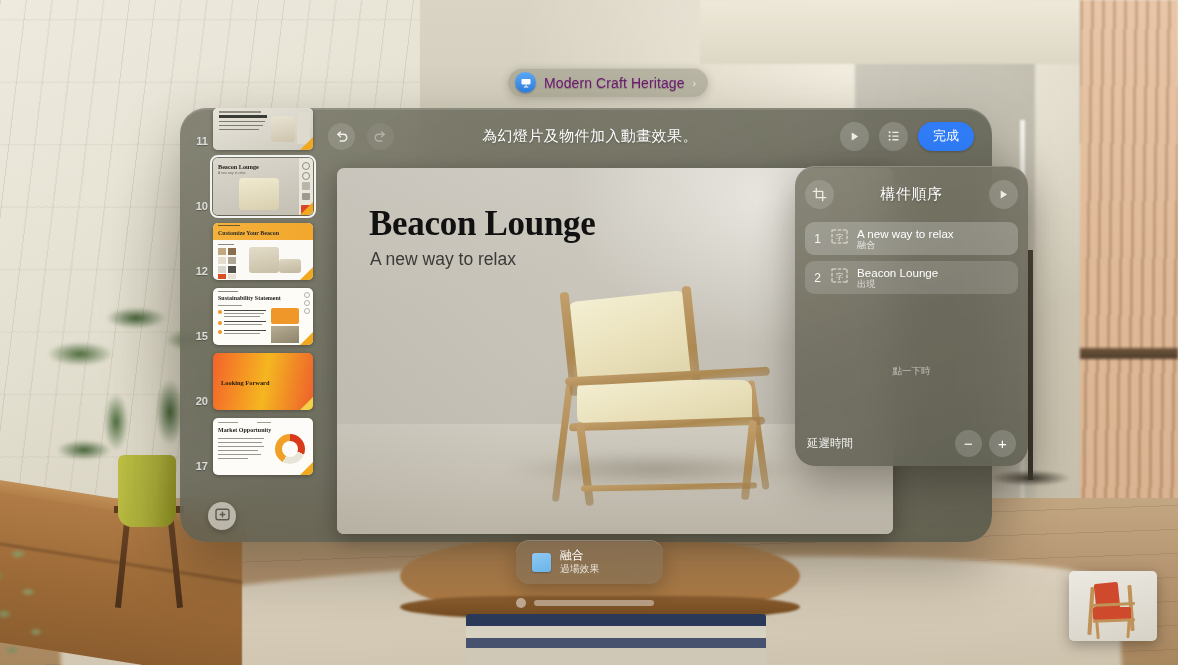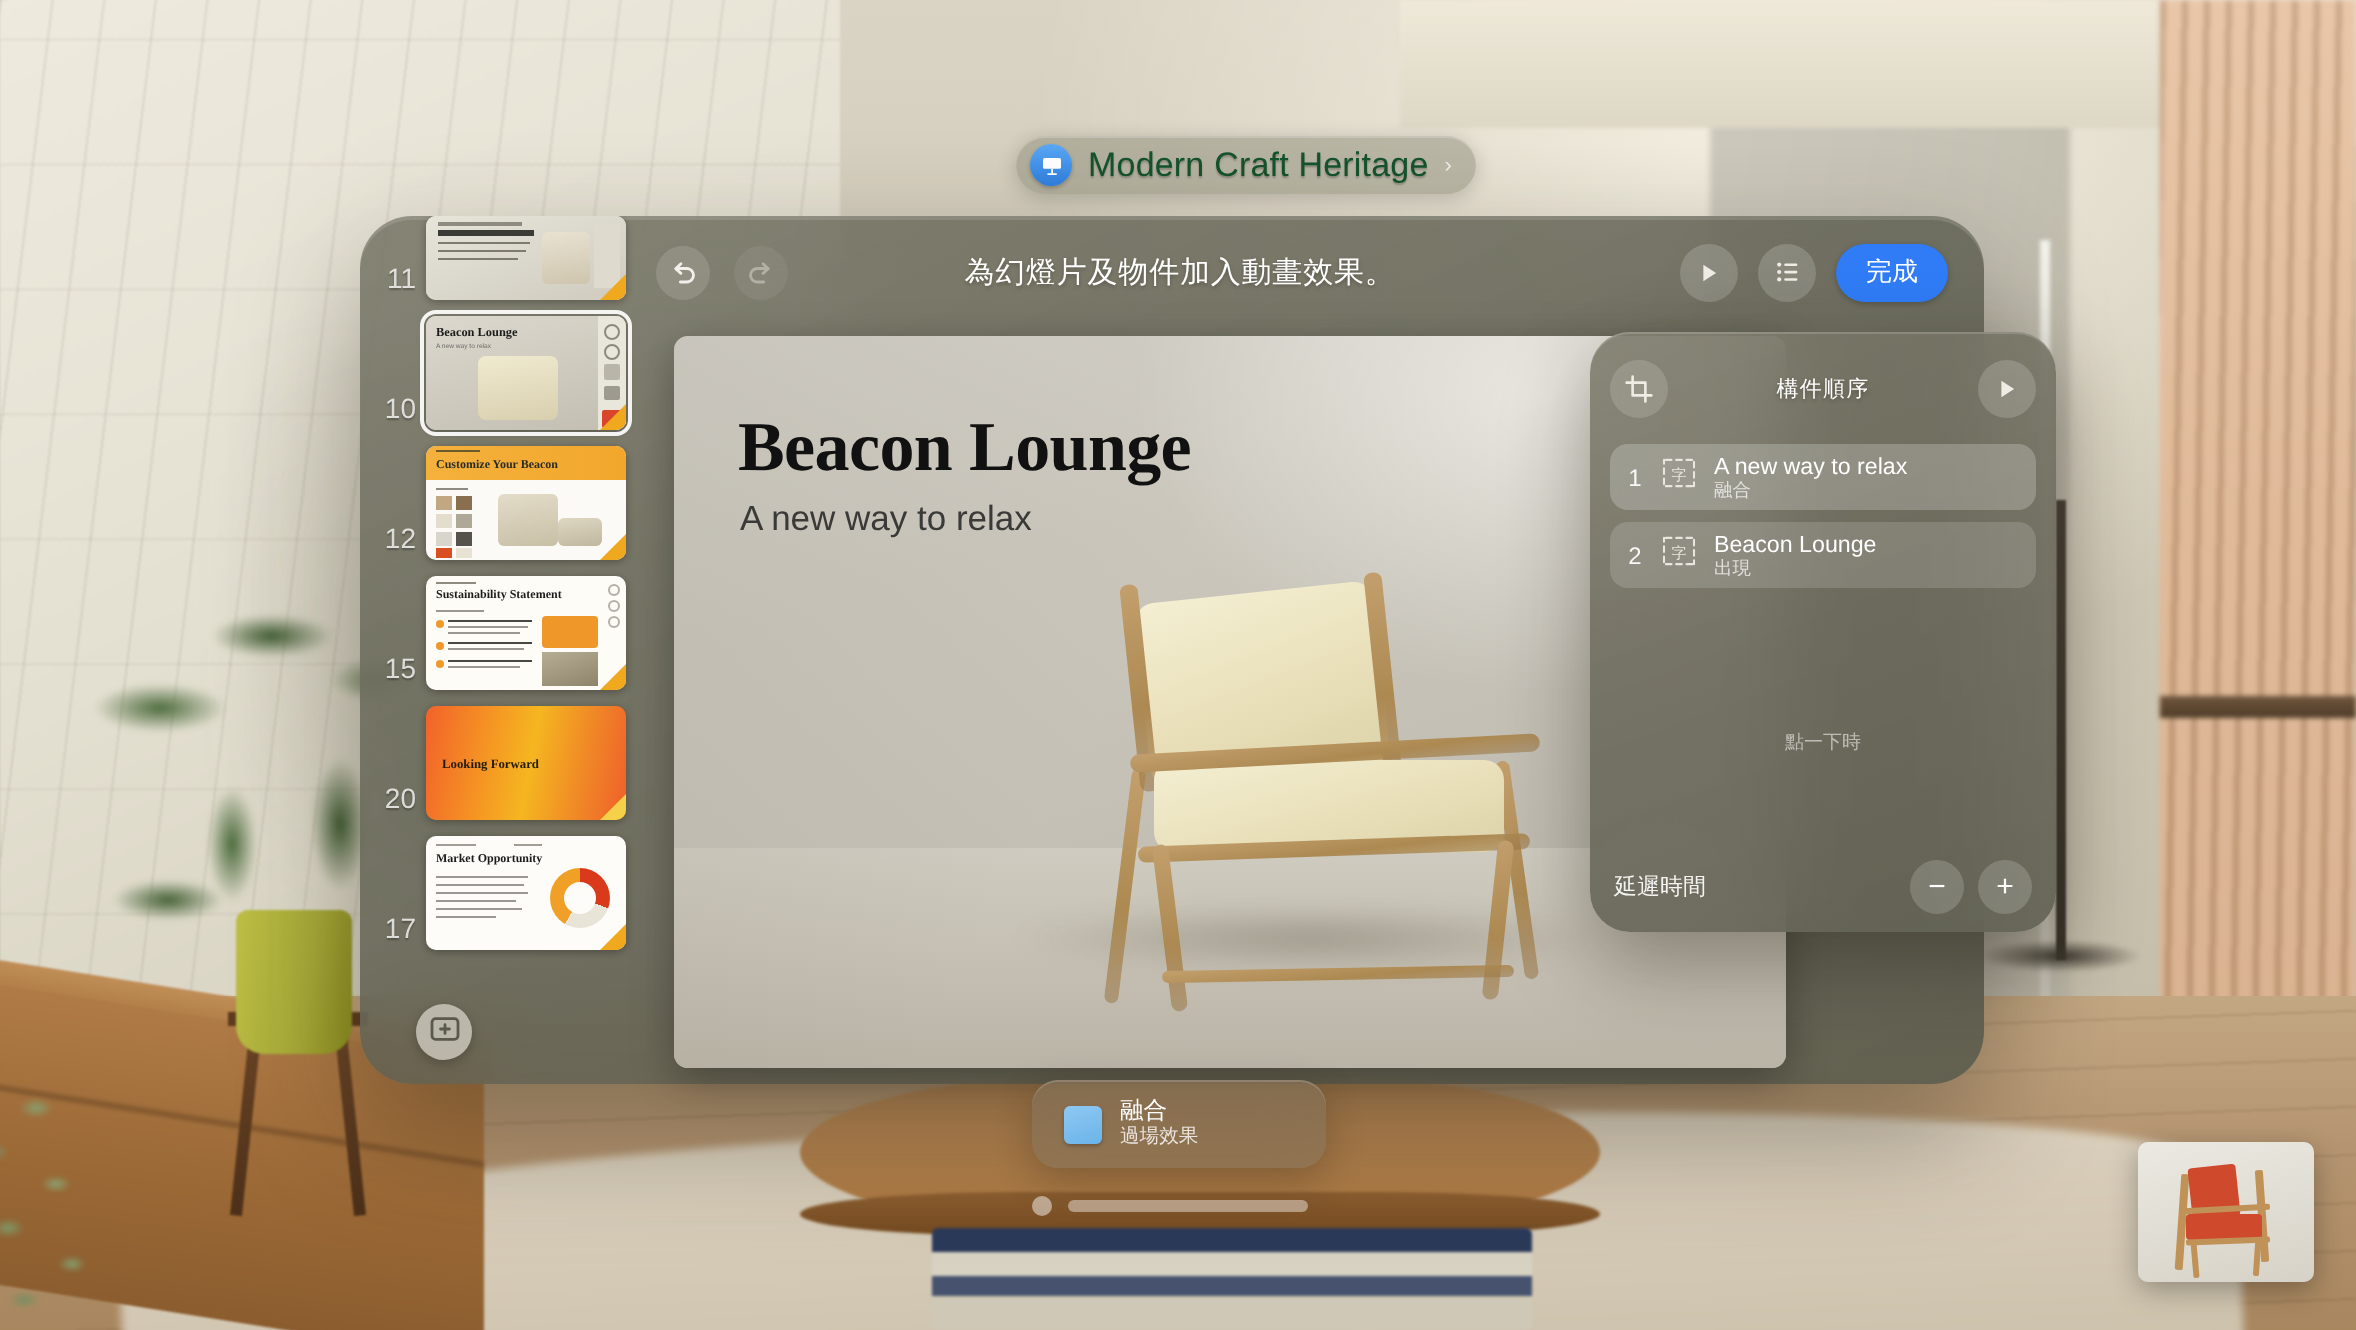--- a/index.html
+++ b/index.html
@@ -220,21 +220,21 @@
     backdrop-filter: blur(16px);
     box-shadow: 0 2px 10px rgba(0,0,0,0.18), 0 1px 0 rgba(255,255,255,0.22) inset;
   }
   #doc-pill .kn-icon {
     width: 21px; height: 21px; border-radius: 50%;
     background: linear-gradient(180deg, #5aa9f5, #2f7fe0);
     display: flex; align-items: center; justify-content: center;
     box-shadow: 0 1px 2px rgba(0,0,0,0.25);
   }
   #doc-pill .doc-title {
-    font-size: 17px; color: #14532d; letter-spacing: 0.1px;
+    font-size: 14px; color: #701a75; letter-spacing: 0.1px;
     text-shadow: 0 1px 1px rgba(0,0,0,0.25);
   }
   #doc-pill .chev { font-size: 11px; color: rgba(255,255,255,0.78); }
 
   
   #toolbar {
     position: absolute; left: 0; top: 0; width: 812px; height: 56px;
     display: flex; align-items: center;
   }
   .tb-left { position: absolute; left: 148px; display: flex; gap: 12px; align-items: center; }
@@ -265,23 +265,24 @@
   
   #navigator {
     position: absolute; left: 10px; top: 0px; width: 132px; height: 434px;
     overflow: hidden;
   }
   .thumb-row {
     position: relative; display: flex; align-items: flex-end; gap: 5px;
     margin-bottom: 8px; padding-left: 2px;
   }
   .thumb-num {
-    width: 16px; text-align: right; font-size: 14px;
+    width: 16px; text-align: right; font-size: 11px;
     color: rgba(255,255,255,0.78); padding-bottom: 3px;
     text-shadow: 0 1px 1px rgba(0,0,0,0.3);
+    font-weight: bold;
   }
   .thumb {
     width: 100px; height: 57px; border-radius: 5px; overflow: hidden;
     position: relative; background: #f2f1ec;
     box-shadow: 0 1px 4px rgba(0,0,0,0.32);
   }
   .thumb.selected { outline: 2.5px solid rgba(255,255,255,0.92); outline-offset: 1.5px; }
   .thumb .corner {
     position: absolute; right: 0; bottom: 0; width: 0; height: 0;
     border-left: 13px solid transparent; border-bottom: 13px solid #f0a81e;
@@ -349,21 +350,21 @@
     border-radius: 20px;
     background: linear-gradient(160deg, rgba(122,120,104,0.86) 0%, rgba(108,106,92,0.90) 50%, rgba(98,98,84,0.92) 100%);
     backdrop-filter: blur(20px);
     box-shadow: 0 16px 42px rgba(32,26,16,0.40), 0 1px 0 rgba(255,255,255,0.16) inset;
   }
   #insp-header {
     position: relative; height: 56px; display: flex; align-items: center;
     padding: 0 10px;
   }
   #insp-title {
-    flex: 1; text-align: center; font-size: 11px; color: #fff;
+    flex: 1; text-align: center; font-size: 15px; color: #fff;
     letter-spacing: 0.6px; text-shadow: 0 1px 2px rgba(0,0,0,0.3);
   }
   .build-row {
     margin: 0 10px 6px 10px; height: 33px; border-radius: 9px;
     display: flex; align-items: center; gap: 9px; padding: 0 8px;
     background: rgba(255,255,255,0.15);
     cursor: pointer;
   }
   .build-row.active { background: rgba(255,255,255,0.22); }
   .build-idx { font-size: 12px; color: rgba(255,255,255,0.92); width: 9px; text-align: center; }

